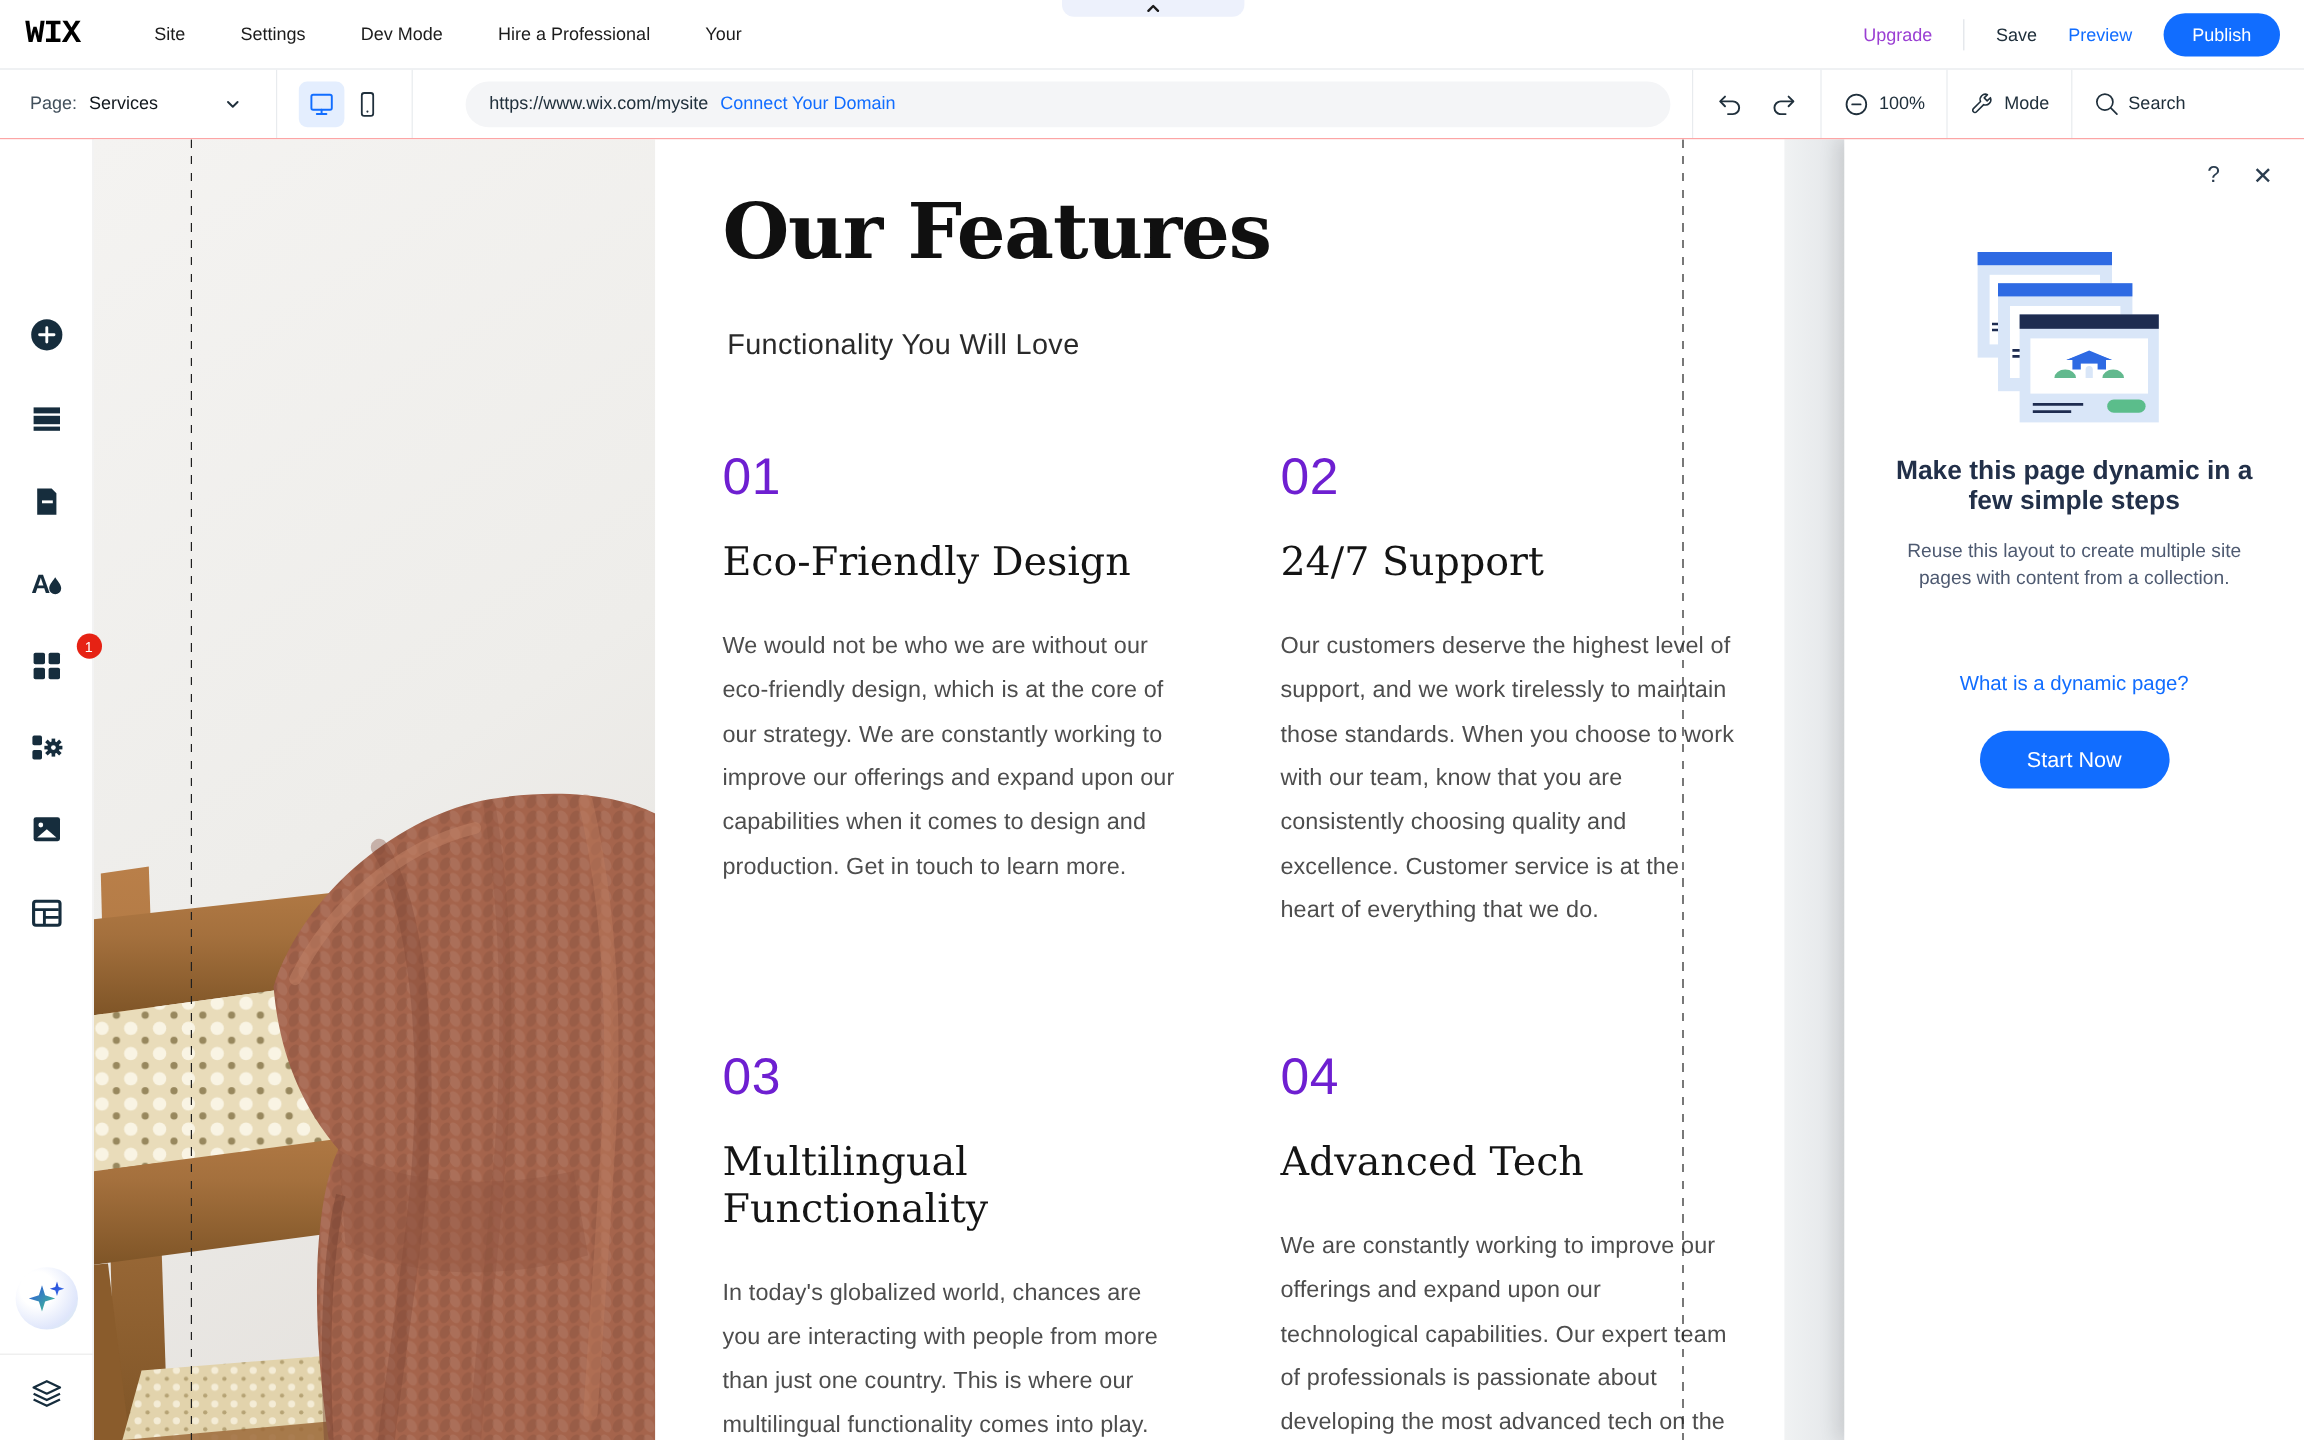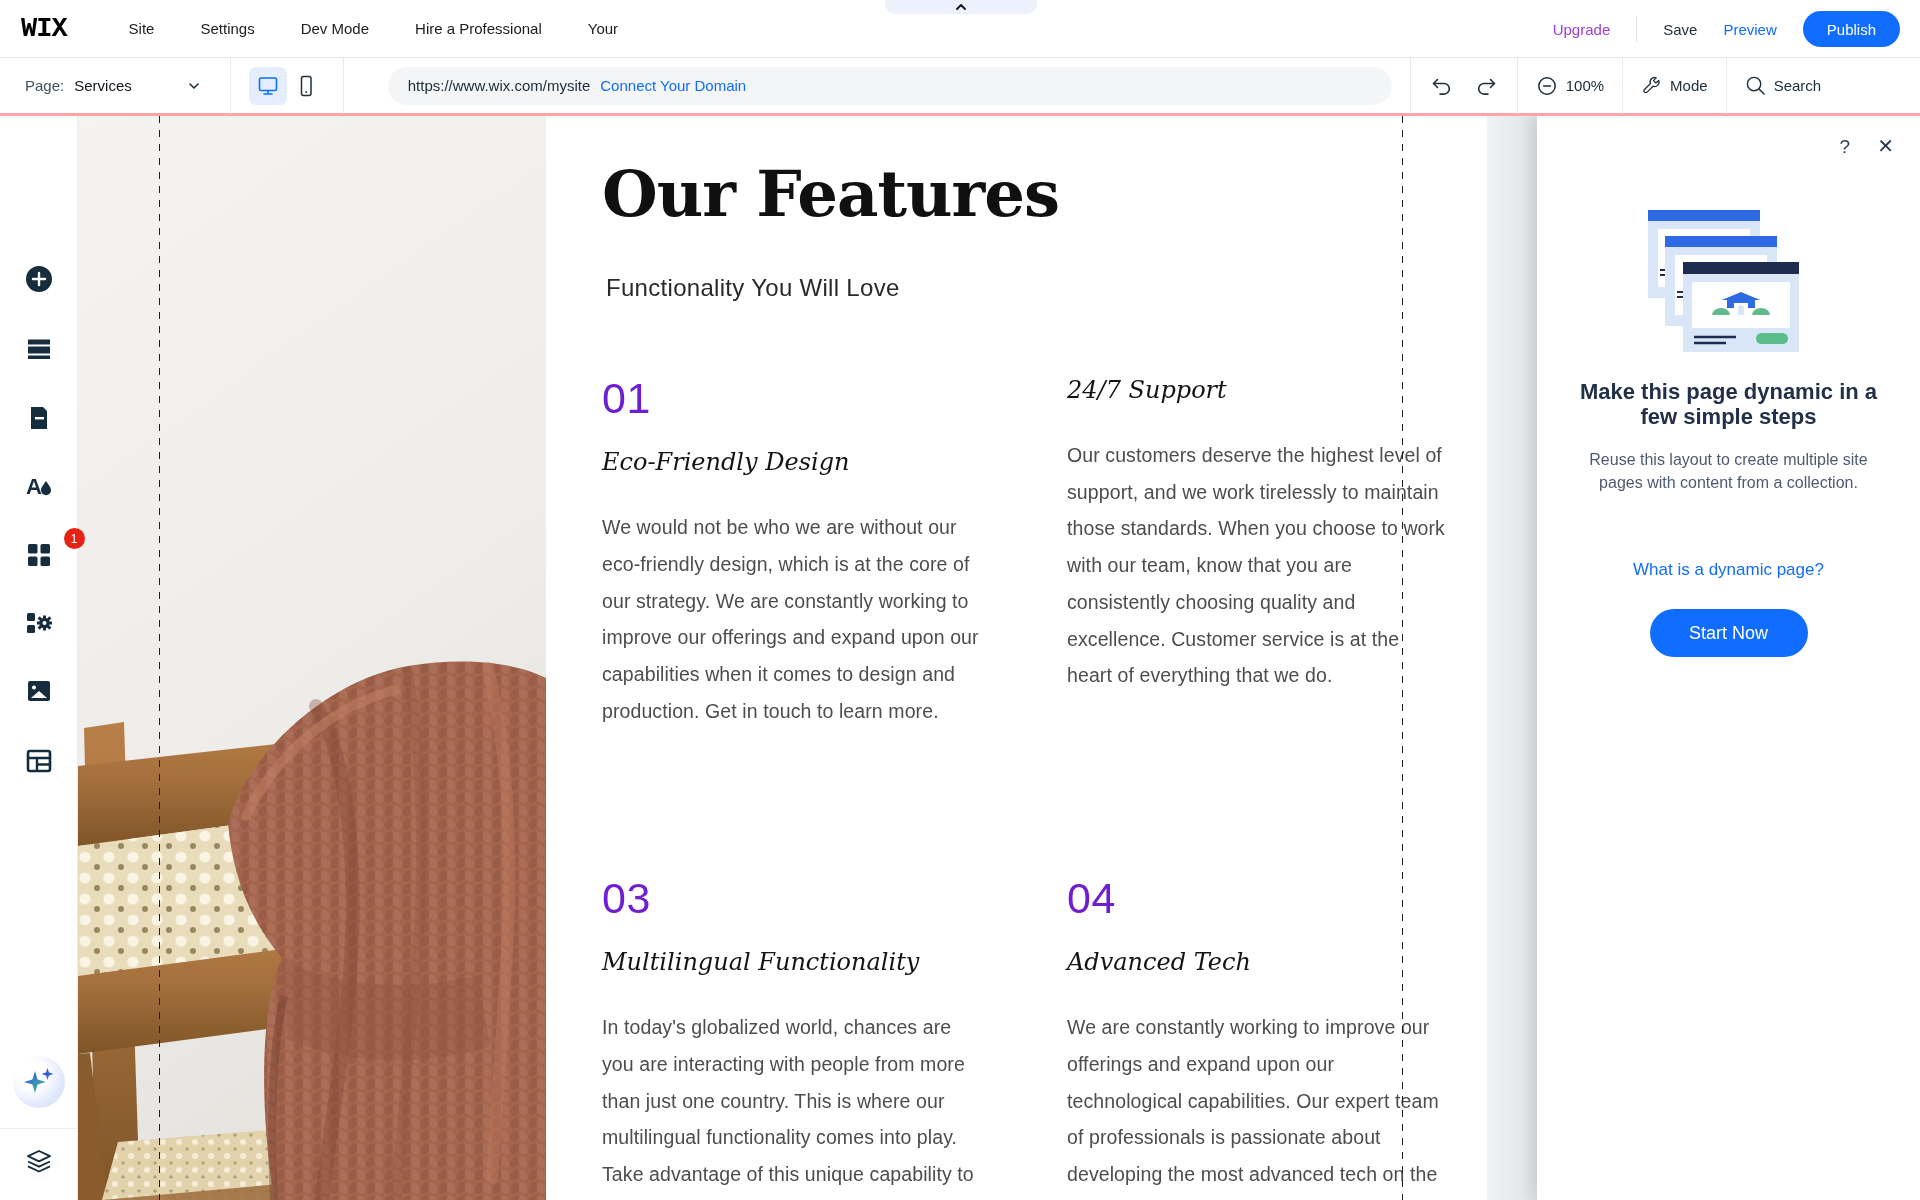--- a/index.html
+++ b/index.html
@@ -19,21 +19,21 @@
   .topbar-right { position:absolute; right:20px; top:0; height:58px; display:flex; align-items:center; gap:26px; }
   .upgrade { font-size:15px; }
   .vdiv { width:1px; height:26px; background:#dfe3e8; }
   .save { font-size:15px; color:#20303c; }
   .preview { font-size:15px; }
   .publish { height:36px; padding:0 24px; border-radius:18px; color:#fff; font-size:15px;
              display:flex; align-items:center; border:none; }
 
   
   .toolbar { position:absolute; left:0; top:58px; width:1920px; height:58px; background:#fff;
-             border-bottom:3px solid #fca5a5; display:flex; align-items:center; z-index:49; }
+             border-bottom:1px solid #fca5a5; display:flex; align-items:center; z-index:49; }
   .page-select { display:flex; align-items:center; gap:10px; margin-left:25px; cursor:pointer; }
   .page-label { font-size:15px; color:#42505c; }
   .page-value { font-size:15px; color:#10171d; }
   .chev { margin-left:46px; }
   .tdiv { width:1px; height:57px; background:#e8ebee; margin:0 18px; }
   .device { width:38px; height:38px; border-radius:7px; display:flex; align-items:center;
             justify-content:center; cursor:pointer; }
   .device.sel { background:#e4eefe; }
   .urlbar { width:1004px; height:38px; background:#f4f5f7; border-radius:19px; margin-left:26px;
             display:flex; align-items:center; padding-left:20px; gap:10px; }
@@ -60,22 +60,22 @@
   .photo { position:absolute; left:0; top:0; width:468px; height:1084px; }
   .guide { position:absolute; top:0; width:1px; height:1084px; z-index:5;
            background:repeating-linear-gradient(to bottom, #1f1f1f 0 7px, transparent 7px 14px); }
   .page-title { position:absolute; left:524px; top:40px; font-family:"DejaVu Serif", serif;
                 font-weight:700; font-size:64px; letter-spacing:-1px; color:#101010; }
   .page-subtitle { position:absolute; left:528px; top:158px; font-size:24px; color:#2a2a2a;
                    letter-spacing:0.3px; }
   .features { position:absolute; left:524px; top:260px; display:grid;
               grid-template-columns:382px 382px; column-gap:83px; grid-template-rows:500px auto; }
   .feat-number { font-size:43px; line-height:1.05; margin-bottom:27px; letter-spacing:0.5px; }
-  .feat-title { font-family:"DejaVu Serif", serif; font-size:24px; font-weight:500; color:#141414;
-                margin-bottom:33px;font-style:italic; }
+  .feat-title { font-family:"DejaVu Serif", serif; font-size:33px; font-weight:500; color:#141414;
+                margin-bottom:33px; }
   .feat-text { font-size:19.5px; line-height:36.7px; color:#4d4d4d; letter-spacing:0.1px; width:382px; }
 
   
   .gutter { position:absolute; left:1487px; top:116px; width:50px; height:1084px;
             background:linear-gradient(to right,#f0f2f3,#e2e5e8); }
 
   
   .panel { position:absolute; left:1537px; top:116px; width:383px; height:1084px; background:#fff;
            box-shadow:-7px 0 14px rgba(0,0,0,0.10); z-index:45; }
   .panel-help { position:absolute; right:70px; top:20px; font-size:19px; color:#2b3d4f; cursor:pointer; }
@@ -340,20 +340,21 @@
   <h1 class="page-title">Our Features</h1>
   <div class="page-subtitle">Functionality You Will Love</div>
 
   <div class="features">
     <div>
       <div class="feat-number" style="color:#6e1fd1">01</div>
       <div class="feat-title">Eco-Friendly Design</div>
       <div class="feat-text">We would not be who we are without our eco-friendly design, which is at the core of our strategy. We are constantly working to improve our offerings and expand upon our capabilities when it comes to design and production. Get in touch to learn more.</div>
     </div>
     <div>
+      <div class="feat-number" style="color:#6e1fd1">02</div>
       <div class="feat-title">24/7 Support</div>
       <div class="feat-text">Our customers deserve the highest level of support, and we work tirelessly to maintain those standards. When you choose to work with our team, know that you are consistently choosing quality and excellence. Customer service is at the heart of everything that we do.</div>
     </div>
     <div>
       <div class="feat-number" style="color:#6e1fd1">03</div>
       <div class="feat-title">Multilingual Functionality</div>
       <div class="feat-text">In today's globalized world, chances are you are interacting with people from more than just one country. This is where our multilingual functionality comes into play. Take advantage of this unique capability to expand your reach.</div>
     </div>
     <div>
       <div class="feat-number" style="color:#6e1fd1">04</div>

